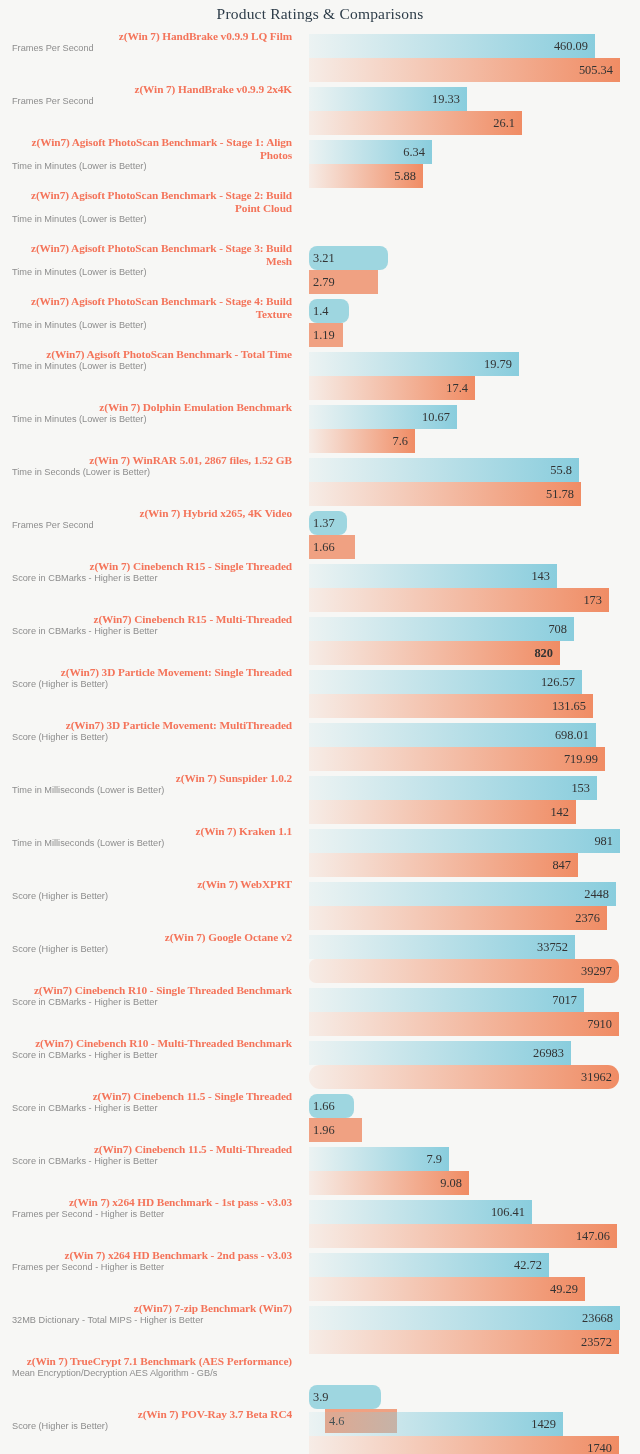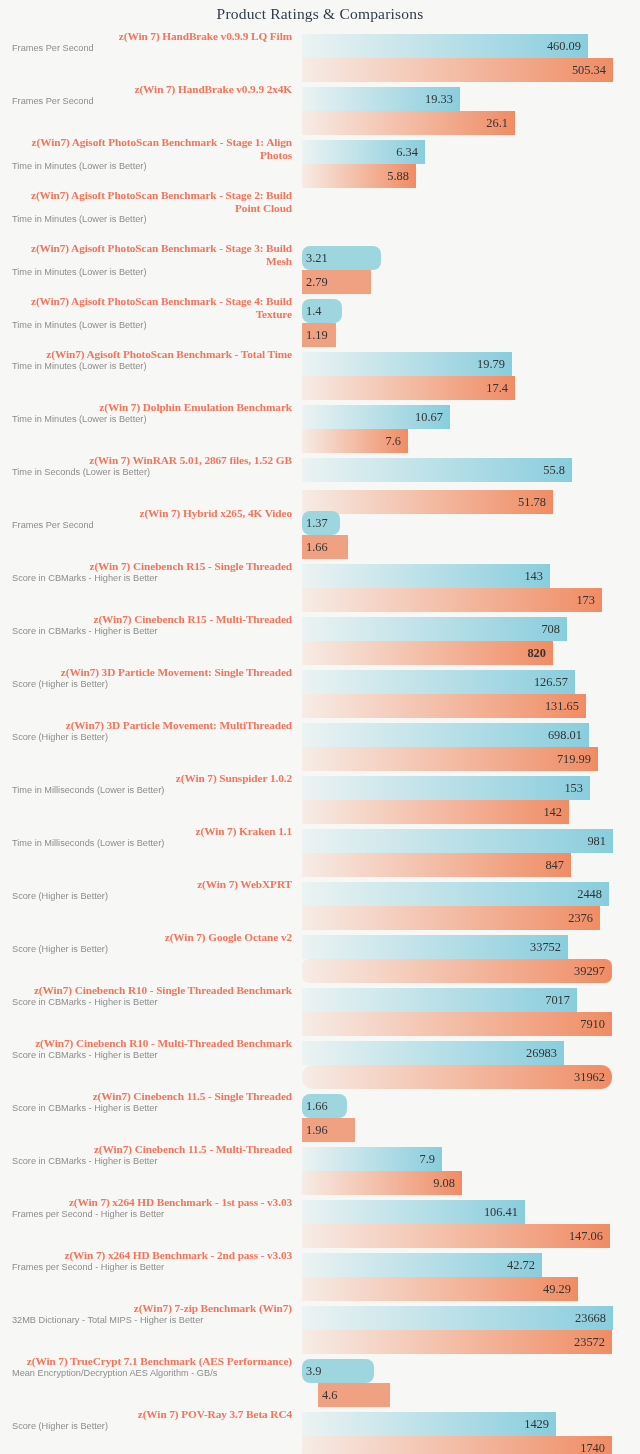--- a/index.html
+++ b/index.html
@@ -49,21 +49,21 @@
   }
   .row-sub {
     font-family: "Liberation Sans", sans-serif;
     font-size: 9.2px;
     line-height: 11px;
     color: #8d8d8d;
     margin-top: 0px;
   }
   .bars {
     position: absolute;
-    left: 302px;
+    left: 309px;
     top: 4px;
     right: 0;
   }
   .bar {
     height: 24px;
     position: relative;
     box-sizing: border-box;
   }
   .bar.blue {
     background: linear-gradient(to right, rgba(137,205,221,0.10), rgba(137,205,221,1));
@@ -177,21 +177,21 @@
     </div>
     <div class="row">
       <div class="labels">
         <div class="row-title">z(Win7) Agisoft PhotoScan Benchmark - Total Time</div>
         <div class="row-sub">Time in Minutes (Lower is Better)</div>
       </div>
       <div class="bars">
         <div class="bar blue" style="width: 210px;">
           <span class="bar-value">19.79</span>
         </div>
-        <div class="bar orange" style="width: 213px; padding-left: 40px;">
+        <div class="bar orange" style="width: 166px; padding-left: 40px;">
           <span class="bar-value">17.4</span>
         </div>
       </div>
     </div>
     <div class="row">
       <div class="labels">
         <div class="row-title">z(Win 7) Dolphin Emulation Benchmark</div>
         <div class="row-sub">Time in Minutes (Lower is Better)</div>
       </div>
       <div class="bars">
@@ -205,21 +205,21 @@
     </div>
     <div class="row">
       <div class="labels">
         <div class="row-title">z(Win 7) WinRAR 5.01, 2867 files, 1.52 GB</div>
         <div class="row-sub">Time in Seconds (Lower is Better)</div>
       </div>
       <div class="bars">
         <div class="bar blue" style="width: 270px;">
           <span class="bar-value">55.8</span>
         </div>
-        <div class="bar orange" style="width: 251px; margin-top: 8px;">
+        <div class="bar orange" style="width: 272px;">
           <span class="bar-value">51.78</span>
         </div>
       </div>
     </div>
     <div class="row">
       <div class="labels">
         <div class="row-title">z(Win 7) Hybrid x265, 4K Video</div>
         <div class="row-sub">Frames Per Second</div>
       </div>
       <div class="bars">
@@ -440,21 +440,21 @@
           <span class="bar-value">23572</span>
         </div>
       </div>
     </div>
     <div class="row">
       <div class="labels">
         <div class="row-title">z(Win 7) TrueCrypt 7.1 Benchmark (AES Performance)</div>
         <div class="row-sub">Mean Encryption/Decryption AES Algorithm - GB/s</div>
       </div>
       <div class="bars">
-        <div class="bar blue solid" style="width: 72px;">
+        <div class="bar blue solid" style="width: 72px; margin-top: 26px;">
           <span class="bar-value inside-left">3.9</span>
         </div>
         <div class="bar orange solid" style="width: 72px; margin-left: 16px;">
           <span class="bar-value inside-left">4.6</span>
         </div>
       </div>
     </div>
     <div class="row">
       <div class="labels">
         <div class="row-title">z(Win 7) POV-Ray 3.7 Beta RC4</div>

